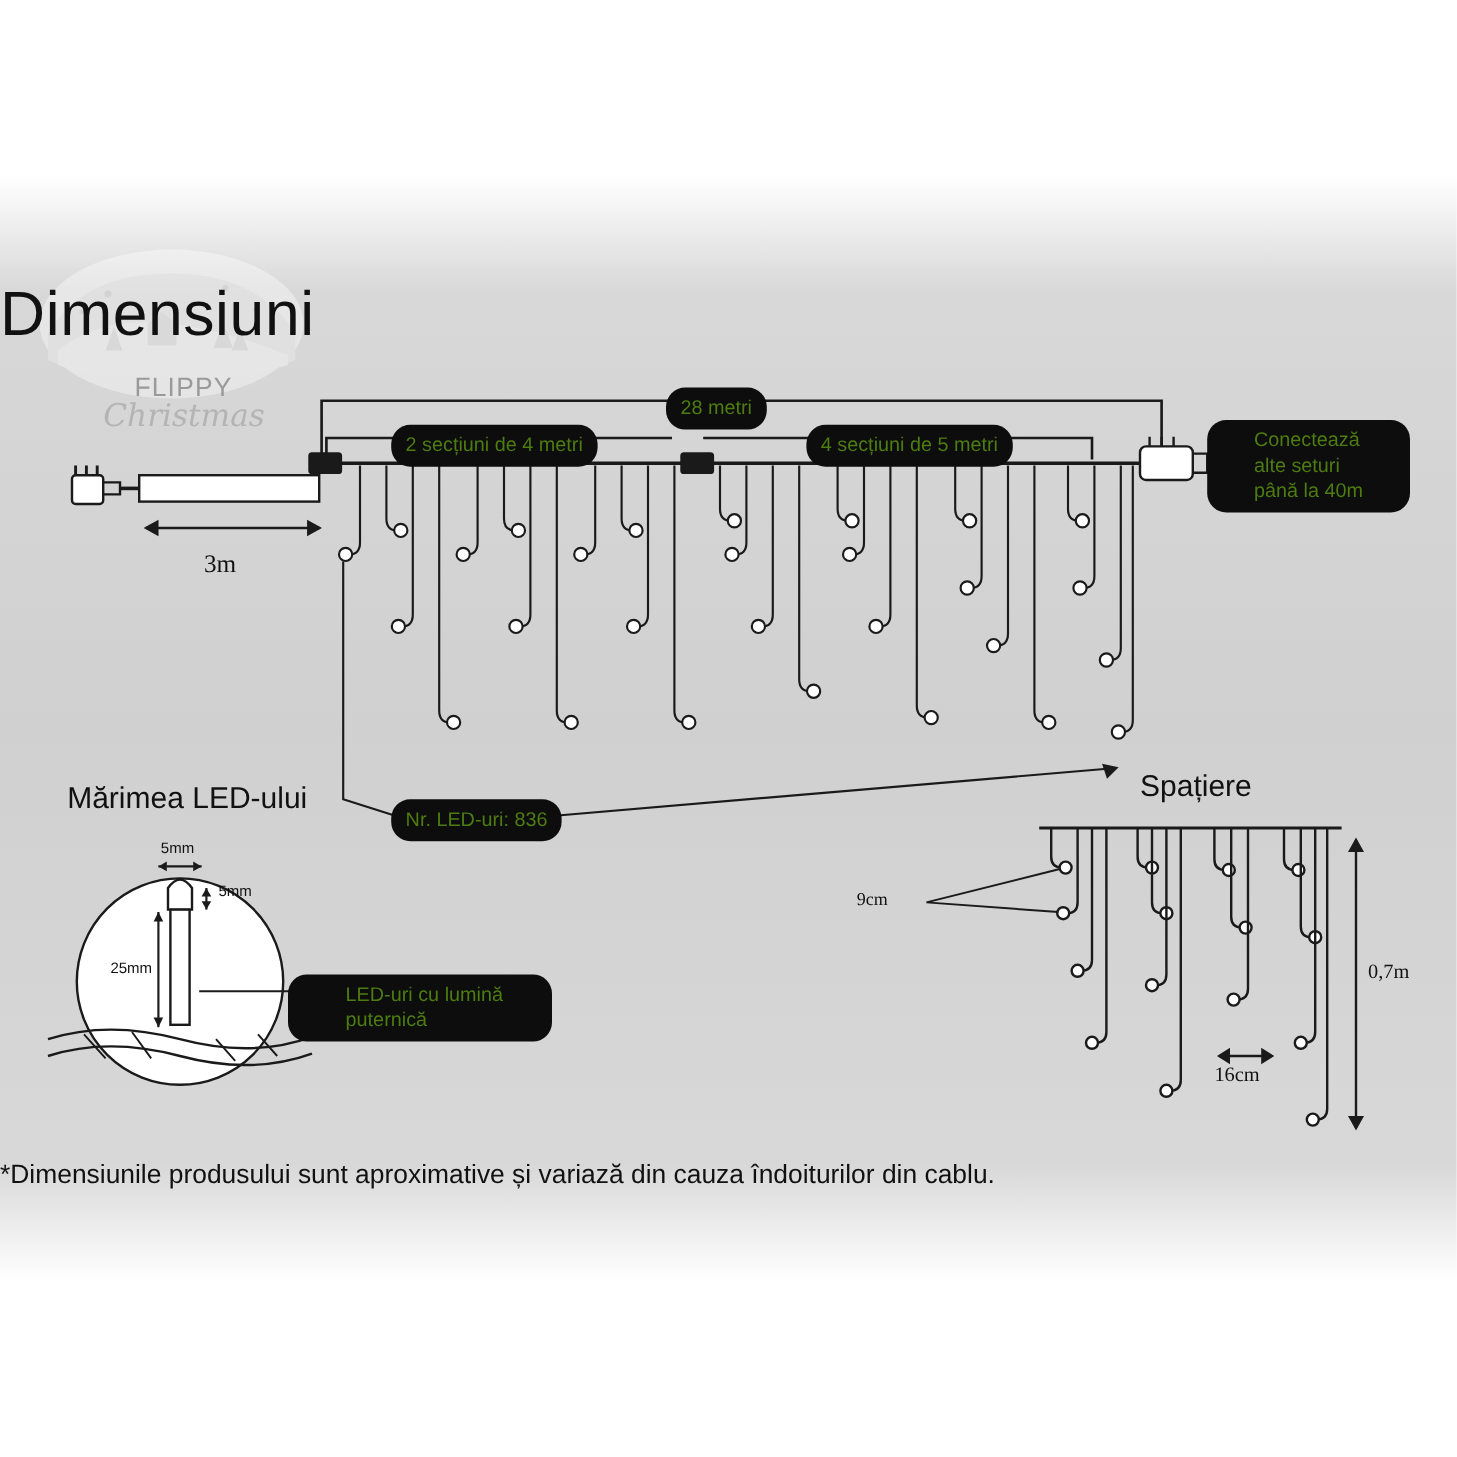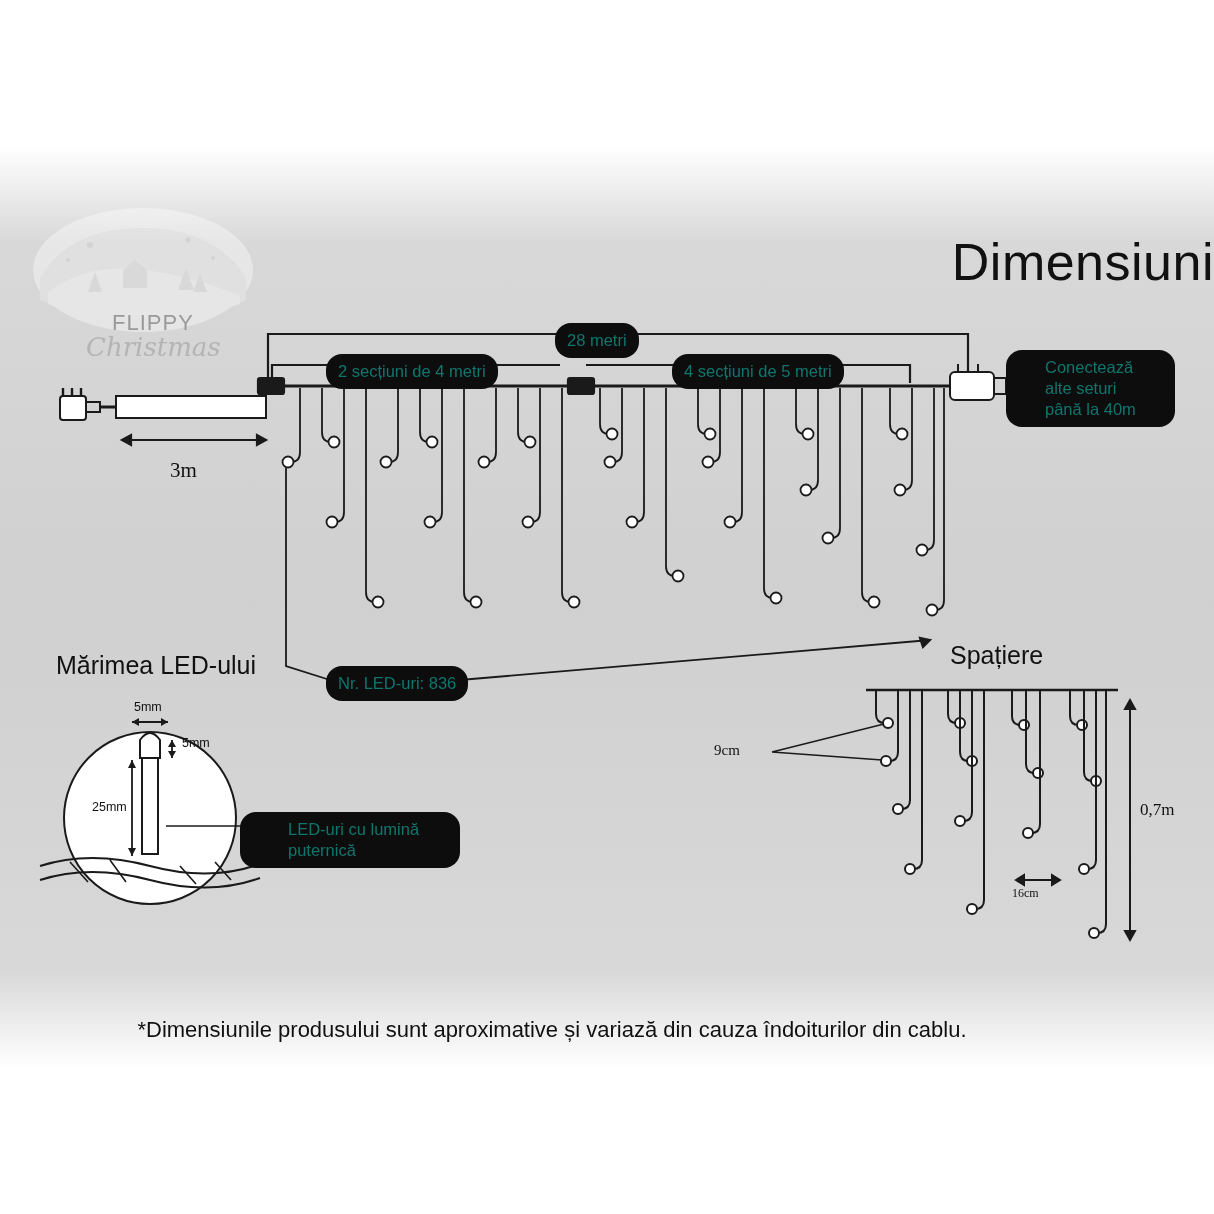--- a/index.html
+++ b/index.html
@@ -24,29 +24,29 @@
     left: 0;
     top: 0;
     width: 1214px;
     height: 1214px;
   }
   .title {
     position: absolute;
     left: 0;
     top: 232px;
     width: 1214px;
-    text-align: right;
+    text-align: left;
     font-size: 52px;
     color: #111;
     letter-spacing: 0.5px;
   }
   .tag {
     position: absolute;
     background: #0d0d0d;
-    color: #0f766e;
+    color: #4d7c0f;
     font-size: 16.5px;
     line-height: 1.28;
     padding: 7px 12px;
     border-radius: 16px;
     white-space: nowrap;
   }
   .tag.multi { white-space: normal; }
   .plain-label {
     position: absolute;
     color: #111;
@@ -62,23 +62,23 @@
   }
   .tiny {
     position: absolute;
     color: #111;
     font-size: 12.5px;
     white-space: nowrap;
   }
   .footnote {
     position: absolute;
     left: 0;
-    top: 1017px;
+    top: 966px;
     width: 1104px;
-    text-align: center;
+    text-align: left;
     font-size: 22px;
     color: #111;
   }
   .logo {
     position: absolute;
     left: 28px;
     top: 200px;
     width: 230px;
     height: 150px;
     opacity: 0.5;
@@ -315,18 +315,18 @@
 
   <div class="plain-label" style="left:170px; top:458px; font-size:21px;">3m</div>
   <div class="sec-title" style="left:56px; top:651px;">Mărimea LED-ului</div>
   <div class="sec-title" style="left:950px; top:641px;">Spațiere</div>
 
   <div class="tiny" style="left:134px; top:700px;">5mm</div>
   <div class="tiny" style="left:182px; top:736px;">5mm</div>
   <div class="tiny" style="left:92px; top:800px;">25mm</div>
 
   <div class="plain-label" style="left:714px; top:742px; font-size:15px;">9cm</div>
-  <div class="plain-label" style="left:1012px; top:886px; font-size:12px;">16cm</div>
+  <div class="plain-label" style="left:1012px; top:886px; font-size:17px;">16cm</div>
   <div class="plain-label" style="left:1140px; top:800px; font-size:17px;">0,7m</div>
 
   <div class="footnote">*Dimensiunile produsului sunt aproximative și variază din cauza îndoiturilor din cablu.</div>
 
 </div>
 
 </body></html>

